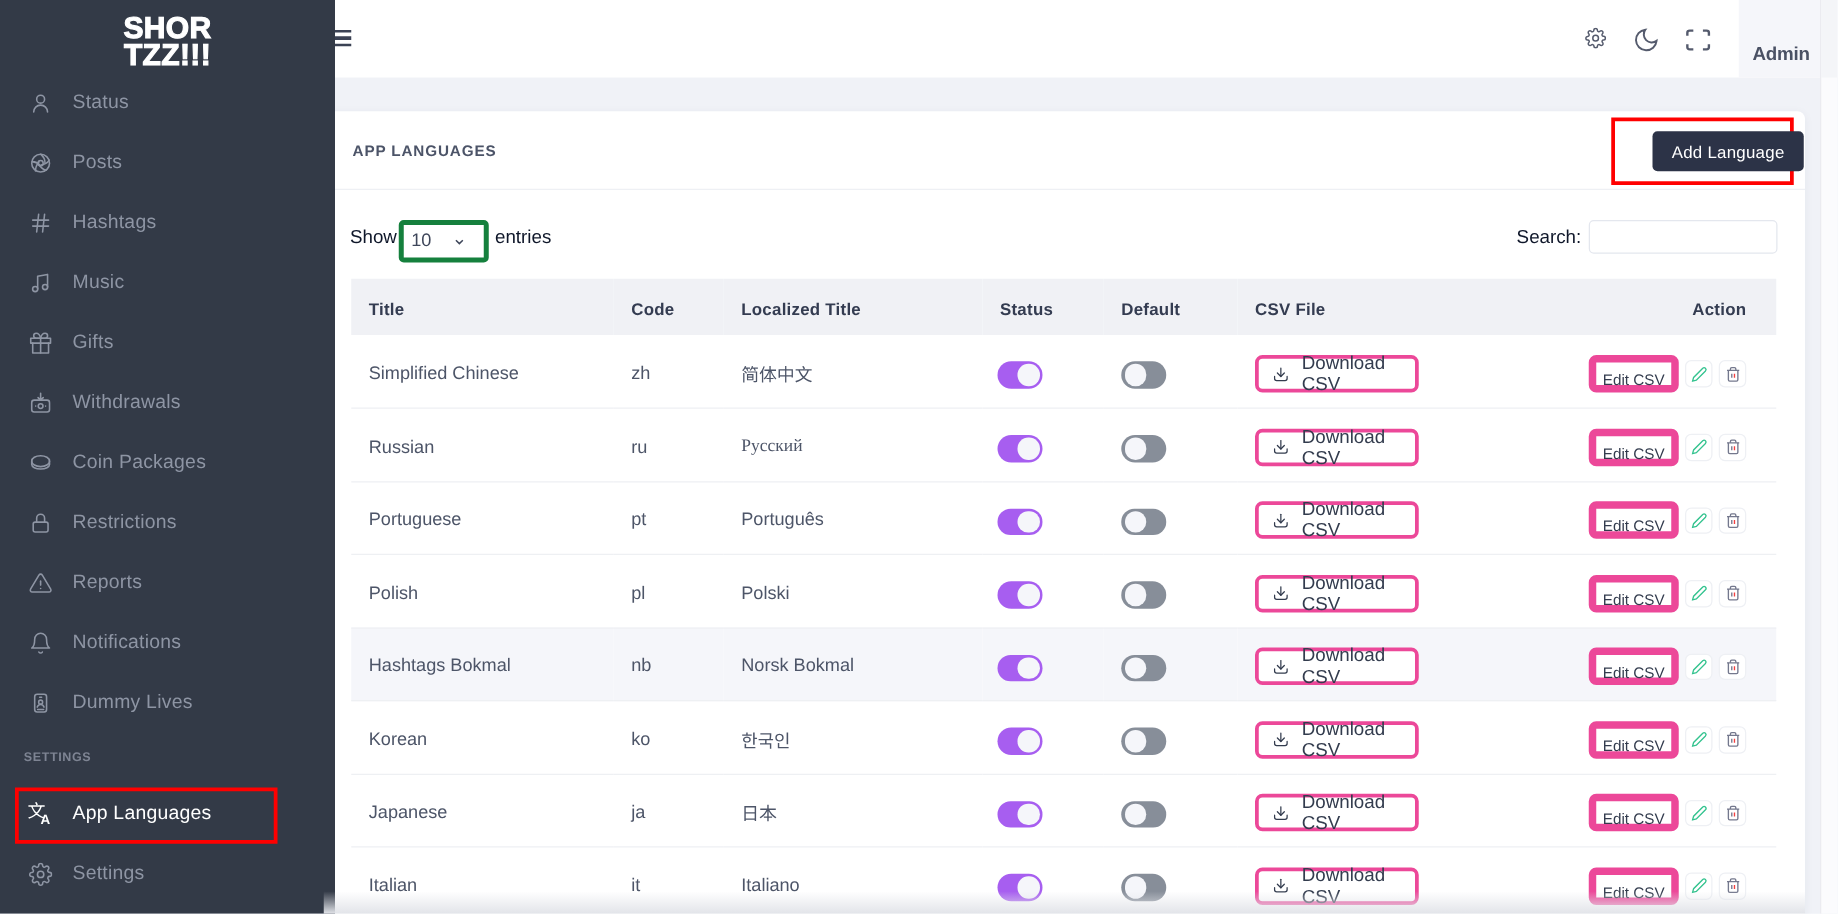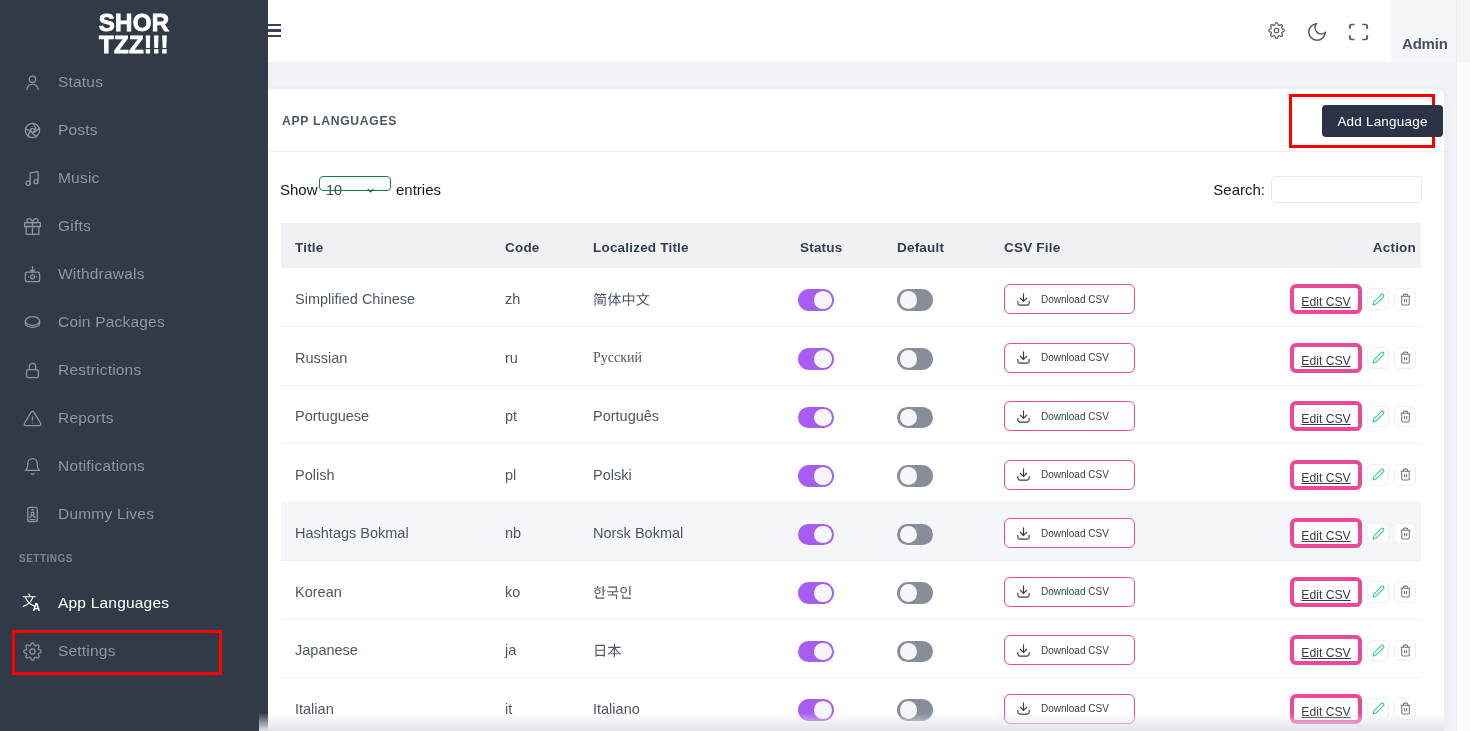--- a/index.html
+++ b/index.html
@@ -30,42 +30,42 @@
 
 
 .card { position:absolute; left:259px; top:89px; width:1185px; height:660px; background:#fff; border-radius:6px; box-shadow:0 2px 8px rgba(40,50,80,0.06); }
 .card-head { height:63px; border-bottom:1px solid #eef0f4; position:relative; }
 .card-head h6 { position:absolute; left:23px; top:25px; font-size:12.2px; letter-spacing:0.7px; color:#4c5468; }
 .addbtn { position:absolute; left:1043px; top:16px; width:121px; height:32px; background:#2c3347; color:#fff; font-size:13.5px; border-radius:4px; display:flex; align-items:center; justify-content:center; letter-spacing:0.2px;margin-left:20px; }
 .redbox2 { position:absolute; left:1030px; top:5px; width:146px; height:54px; border:3px solid #ff0000; }
 
 .controls { position:relative; height:47px; margin-top:24px; }
 .ctxt { position:absolute; top:5px; font-size:15px; color:#0f172a; }
-.sel { position:absolute; left:60px; top:0; width:72px; height:15px; border:1px solid #15803d; border-radius:4px; font-size:14.5px; color:#3e465a; }
+.sel { position:absolute; left:60px; top:0; width:72px; height:34px; border:4px solid #15803d; border-radius:4px; font-size:14.5px; color:#3e465a; }
 .sel i { position:absolute; left:6px; top:4.5px; font-style:normal; }
 .searchin { position:absolute; right:22px; top:0; width:151px; height:27px; border:1px solid #e4e7ee; border-radius:4px; outline:none; }
 
 
 table { border-collapse:collapse; margin:0 23px 0 22px; width:1140px; table-layout:fixed; font-size:14.5px; color:#4d5568; }
 thead th { background:#f0f1f5; height:45px; text-align:left; font-size:13.5px; color:#343c51; padding:3px 0 0 14px; letter-spacing:0.2px; }
 tbody td { height:58.5px; border-bottom:1px solid #eef0f3; padding:4px 0 0 14px; }
 tr.hov td { background:#f5f6fa; }
 col.c1{width:210px} col.c2{width:88px} col.c3{width:207px} col.c4{width:97px} col.c5{width:107px} col.c6{width:210px} col.c7{width:221px}
-th.act, td.act { text-align:right; padding-right:5px; }
+th.act, td.act { text-align:right; padding-right:24px; }
 
 .tog { width:36px; height:21.5px; border-radius:11px; position:relative; display:inline-block; vertical-align:middle; transform:translateY(1px); }
 .tog.on { background:#a75ef0; }
 .tog.off { background:#878e99; }
 .tog .knob { position:absolute; top:2px; width:17.5px; height:17.5px; border-radius:50%; background:#f5f6fa; }
 .tog.on .knob { right:2.5px; }
 .tog.off .knob { left:2.5px; }
 
-.dlbtn { display:inline-flex; align-items:center; width:131px; height:30px; border:1px solid #ec4899; border-radius:6px; background:#fff; font-size:10px; color:#333c4e; }
+.dlbtn { display:inline-flex; align-items:center; width:131px; height:30px; border:3px solid #ec4899; border-radius:6px; background:#fff; font-size:15px; color:#333c4e; }
 .dlbtn svg { margin-left:11px; margin-right:10px; }
-.editbtn { display:inline-block; width:72px; height:30px; line-height:28px; text-align:center; border:4px solid #ec4899; border-radius:6px; background:#fff; font-size:12.2px; color:#333c4e; vertical-align:middle;text-decoration:underline; }
+.editbtn { display:inline-block; width:72px; height:30px; line-height:28px; text-align:center; border:6px solid #ec4899; border-radius:6px; background:#fff; font-size:12.2px; color:#333c4e; vertical-align:middle; }
 .icbtn { display:inline-flex; align-items:center; justify-content:center; width:22px; height:21.5px; border:1px solid #eef0f4; border-radius:5px; background:#fff; vertical-align:middle; margin-left:5px; }
 
 .botfade { position:absolute; left:259px; top:713px; width:1185px; height:18px; background:linear-gradient(to bottom, rgba(230,232,237,0), #e2e4e9); z-index:8; pointer-events:none; }
 </style>
 </head>
 <body>
 
 <div class="sidebar">
   <div class="logo">SHOR<br>TZZ!!!</div>
   <div class="menu" id="menu">
@@ -80,20 +80,29 @@
         <svg viewBox="0 0 24 24" fill="none" stroke="currentColor" stroke-width="1.6" stroke-linecap="round" stroke-linejoin="round">
           <circle cx="12" cy="12" r="9"></circle>
           <circle cx="12" cy="12" r="2.6"></circle>
           <path d="M12 3c3 2.6 4.6 5 4.4 9"></path>
           <path d="M20.7 9c-2 3-4.2 4.4-8 4.9"></path>
           <path d="M17.5 19.2c-3.4-1-5.3-2.4-7.1-5.8"></path>
           <path d="M6.8 20c0-3.7 1-6.3 3.5-9.2"></path>
           <path d="M3.4 10.5c3.2 0.2 5.7 1.2 8 3.6"></path>
         </svg>
         <span>Posts</span>
+      </div>
+      <div class="mi">
+        <svg viewBox="0 0 24 24" fill="none" stroke="currentColor" stroke-width="1.6" stroke-linecap="round" stroke-linejoin="round">
+          <line x1="4" y1="9" x2="20" y2="9"></line>
+          <line x1="4" y1="15" x2="20" y2="15"></line>
+          <line x1="10" y1="3" x2="8" y2="21"></line>
+          <line x1="16" y1="3" x2="14" y2="21"></line>
+        </svg>
+        <span>Hashtags</span>
       </div>
       <div class="mi">
         <svg viewBox="0 0 24 24" fill="none" stroke="currentColor" stroke-width="1.6" stroke-linecap="round" stroke-linejoin="round">
           <path d="M9 18V5l10-1.8V16"></path>
           <circle cx="6.5" cy="18" r="2.6"></circle>
           <circle cx="16.5" cy="16" r="2.6"></circle>
         </svg>
         <span>Music</span>
       </div>
       <div class="mi">

